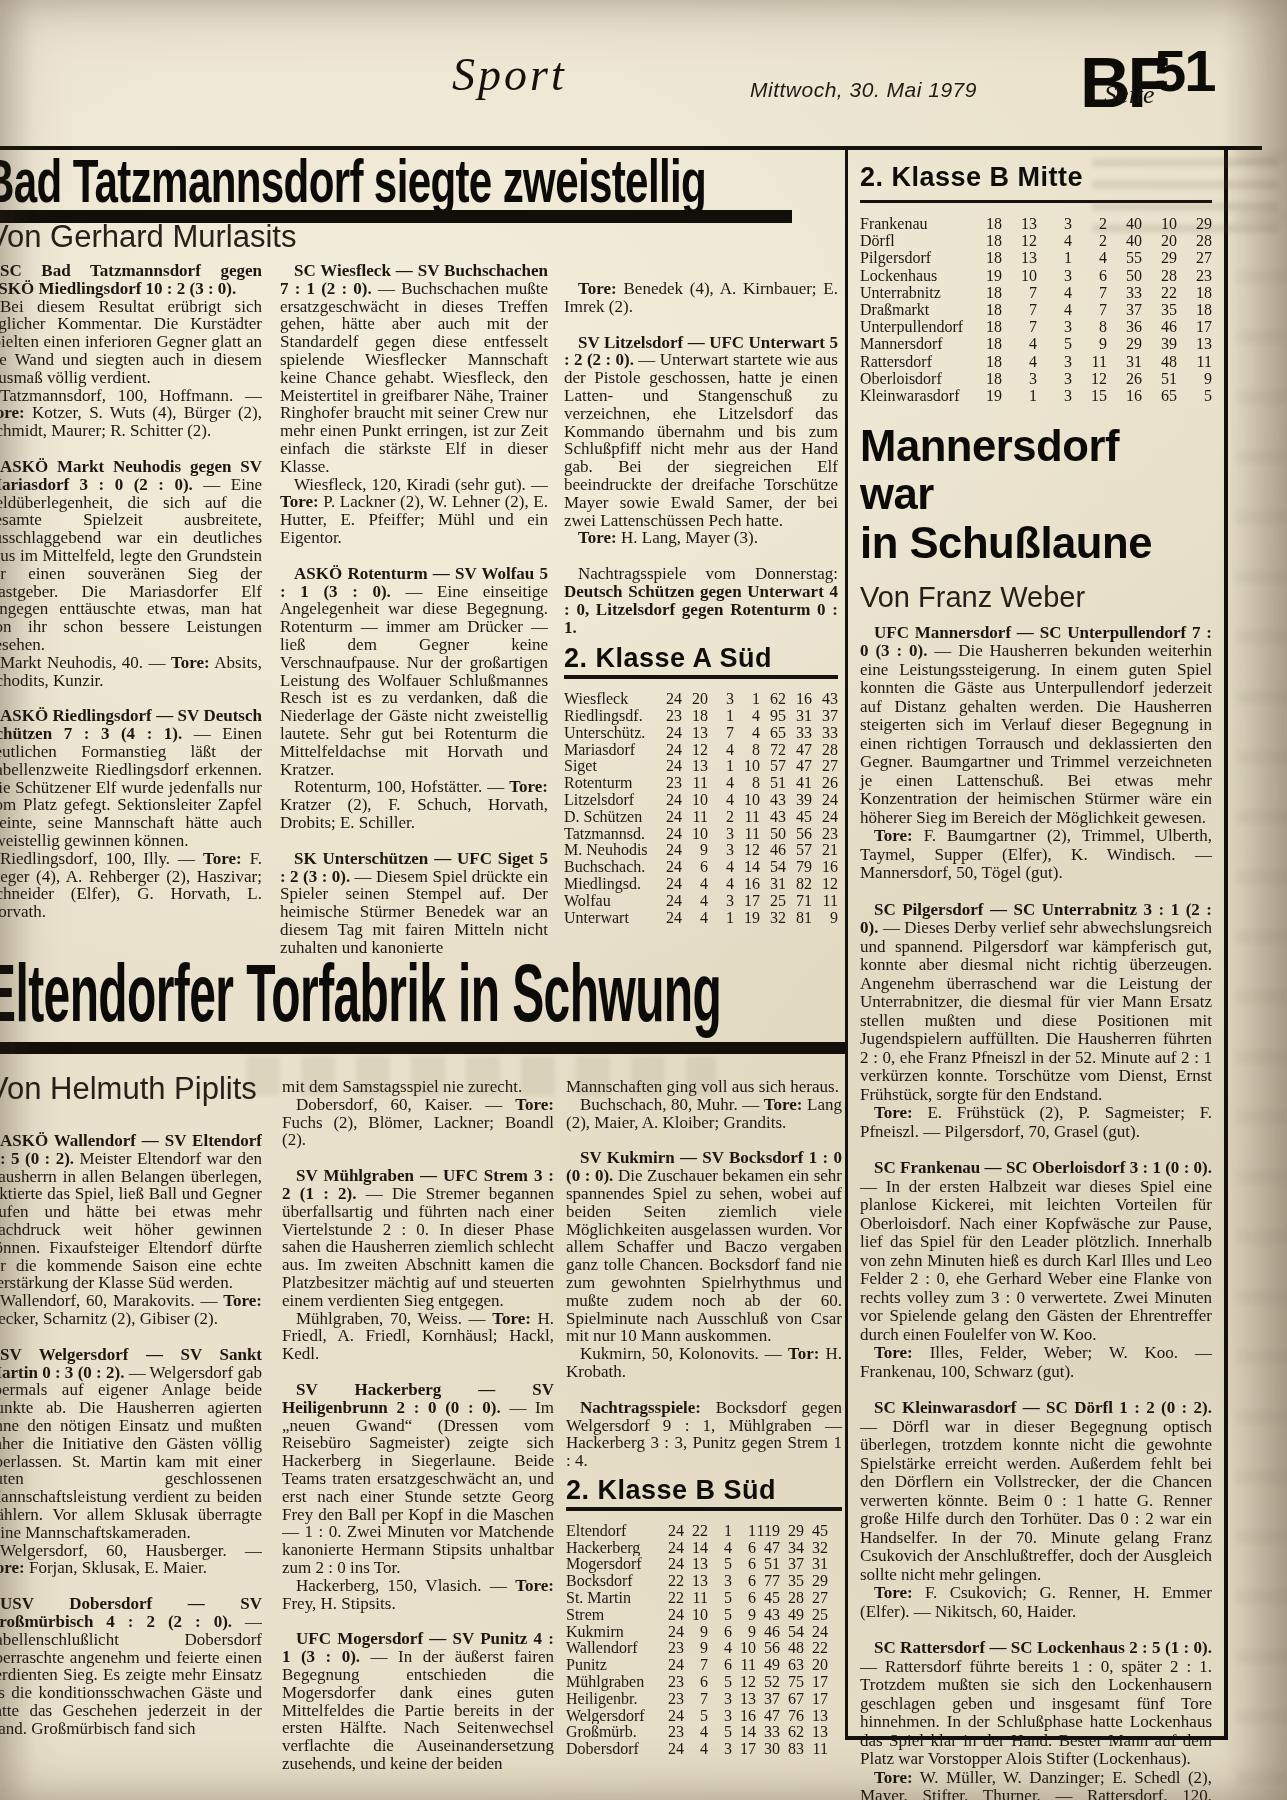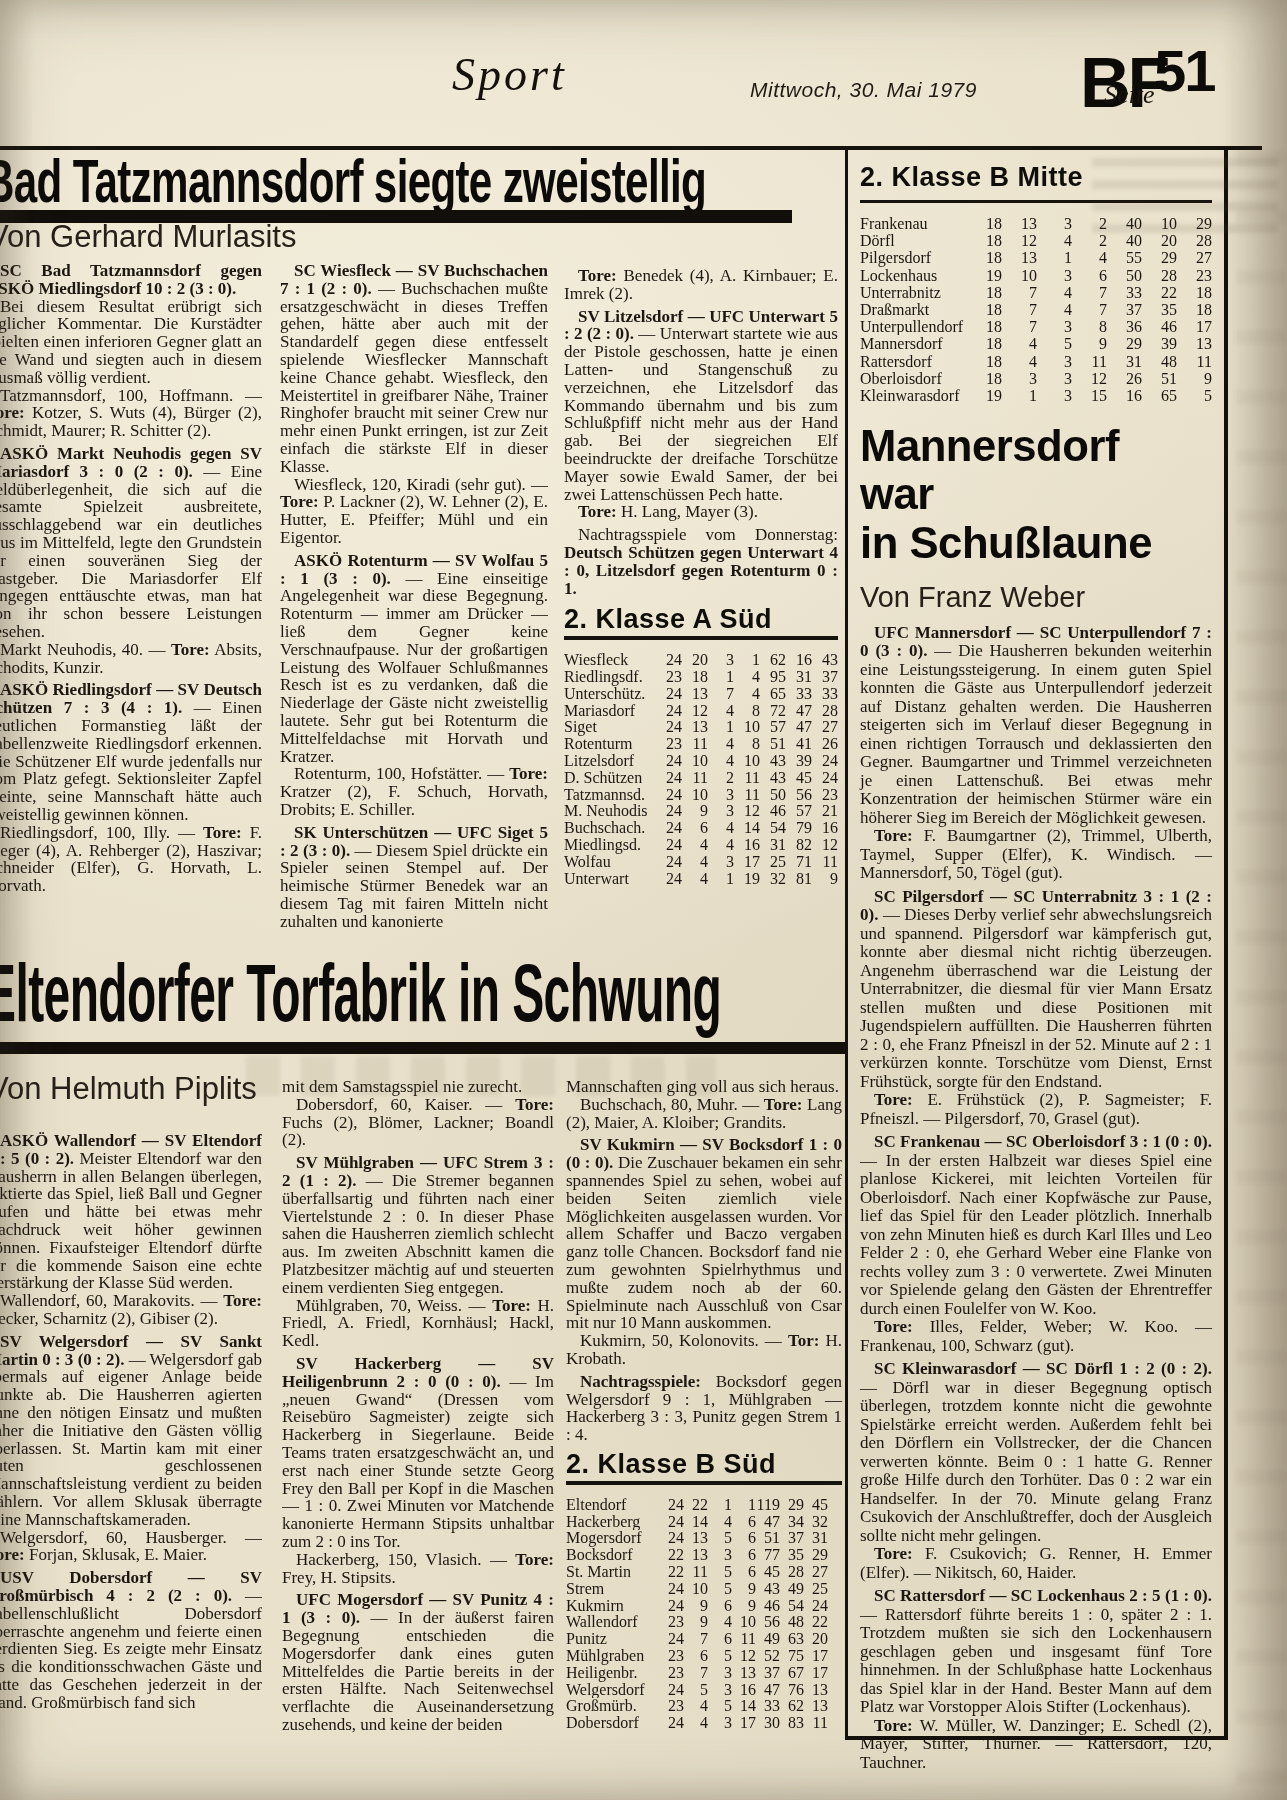--- a/index.html
+++ b/index.html
@@ -37,21 +37,21 @@
   #byline2{left:-12px;top:1071px;}
   
   .col{position:absolute;text-align:justify;font-size:17px;line-height:17.8px;color:#1d1712;}
   #t-col1{left:-14px;top:262px;width:276px;height:692px;overflow:hidden;}
   #t-col2{left:280px;top:262px;width:268px;height:692px;overflow:hidden;}
   #t-col3{left:564px;top:262px;width:274px;}
   #b-col1{left:-14px;top:1132px;width:276px;height:668px;overflow:hidden;}
   #b-col2{left:282px;top:1078px;width:272px;height:722px;overflow:hidden;}
   #b-col3{left:566px;top:1078px;width:276px;}
   .para{margin:0;padding:0;}
-  .para.g{margin-top:5px;}
+  .para.g{margin-top:18px;}
   .para.i{text-indent:14px;}
   .bold{font-weight:bold;}
   
   .section-title{font-family:"Liberation Sans",sans-serif;font-weight:bold;font-size:27px;letter-spacing:.5px;color:#100e0a;white-space:nowrap;text-indent:0;}
   .sec-rule{height:4px;background:#16120d;margin:7px 0 12px 0;}
   .league{font-size:16px;line-height:16.8px;white-space:nowrap;text-align:left;}
   .trow{display:flex;}
   .tname{flex:1 1 auto;overflow:hidden;}
   .tnum{text-align:right;flex:0 0 auto;}
   .t-mitte{font-size:16px;line-height:17.2px;margin-top:12px;}

